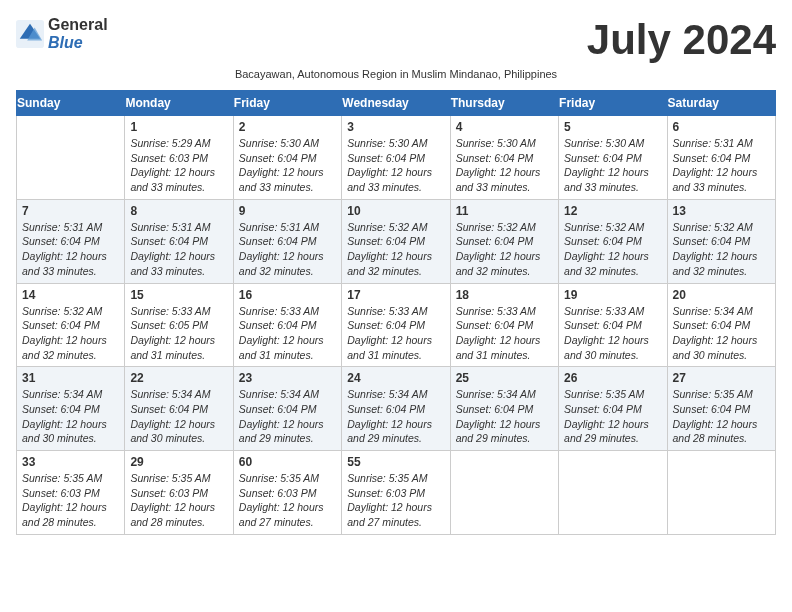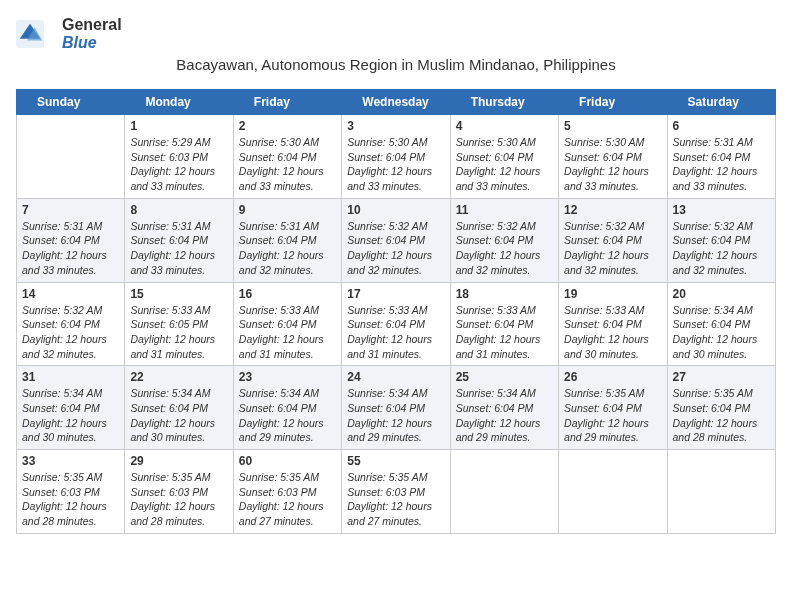--- a/index.html
+++ b/index.html
@@ -12,48 +12,48 @@
     }
     .header-top {
       display: flex;
       justify-content: space-between;
       align-items: flex-start;
       margin-bottom: 4px;
     }
     .logo {
       display: flex;
       align-items: center;
-      gap: 18px;
+      gap: 4px;
     }
     .logo-icon {
       width: 28px;
       height: 28px;
     }
     .month-title {
       font-size: 42px;
       font-weight: bold;
       color: #333;
       text-align: right;
     }
     .subtitle {
       text-align: center;
-      font-size: 15px;
-      color: #333;
-      margin-bottom: 16px;
+      font-size: 11px;
+      color: #333;
+      margin-bottom: 10px;
       font-weight: normal;
     }
     .calendar {
       width: 100%;
       border-collapse: collapse;
       font-size: 11px;
     }
     .calendar thead th {
       background-color: #2e6db4;
       color: #fff;
-      padding: 5px 20px;
+      padding: 5px 0;
       text-align: left;
       font-size: 12px;
       font-weight: bold;
       border: 1px solid #2e6db4;
     }
     .calendar tbody td {
       border: 1px solid #ccc;
       vertical-align: top;
       padding: 4px 5px;
       width: calc(100% / 7);
@@ -90,20 +90,21 @@
     <svg class="logo-icon" viewBox="0 0 30 30">
       <rect x="0" y="0" width="30" height="30" rx="3" fill="#e8f0f8"></rect>
       <polygon points="15,4 26,20 4,20" fill="#2e6db4"></polygon>
       <polygon points="20,8 28,22 12,22" fill="#5b9bd5" opacity="0.7"></polygon>
     </svg>
     <div>
       <span style="font-size:16px;font-weight:bold;color:#333;">General</span><br>
       <span style="font-size:16px;font-weight:bold;color:#2e6db4;font-style:italic;">Blue</span>
     </div>
   </div>
+  <div class="month-title">July 2024</div>
 </div>
 
 <div class="subtitle">Bacayawan, Autonomous Region in Muslim Mindanao, Philippines</div>
 
 <table class="calendar">
   <thead>
     <tr>
       <th>Sunday</th>
       <th>Monday</th>
       <th>Friday</th>

